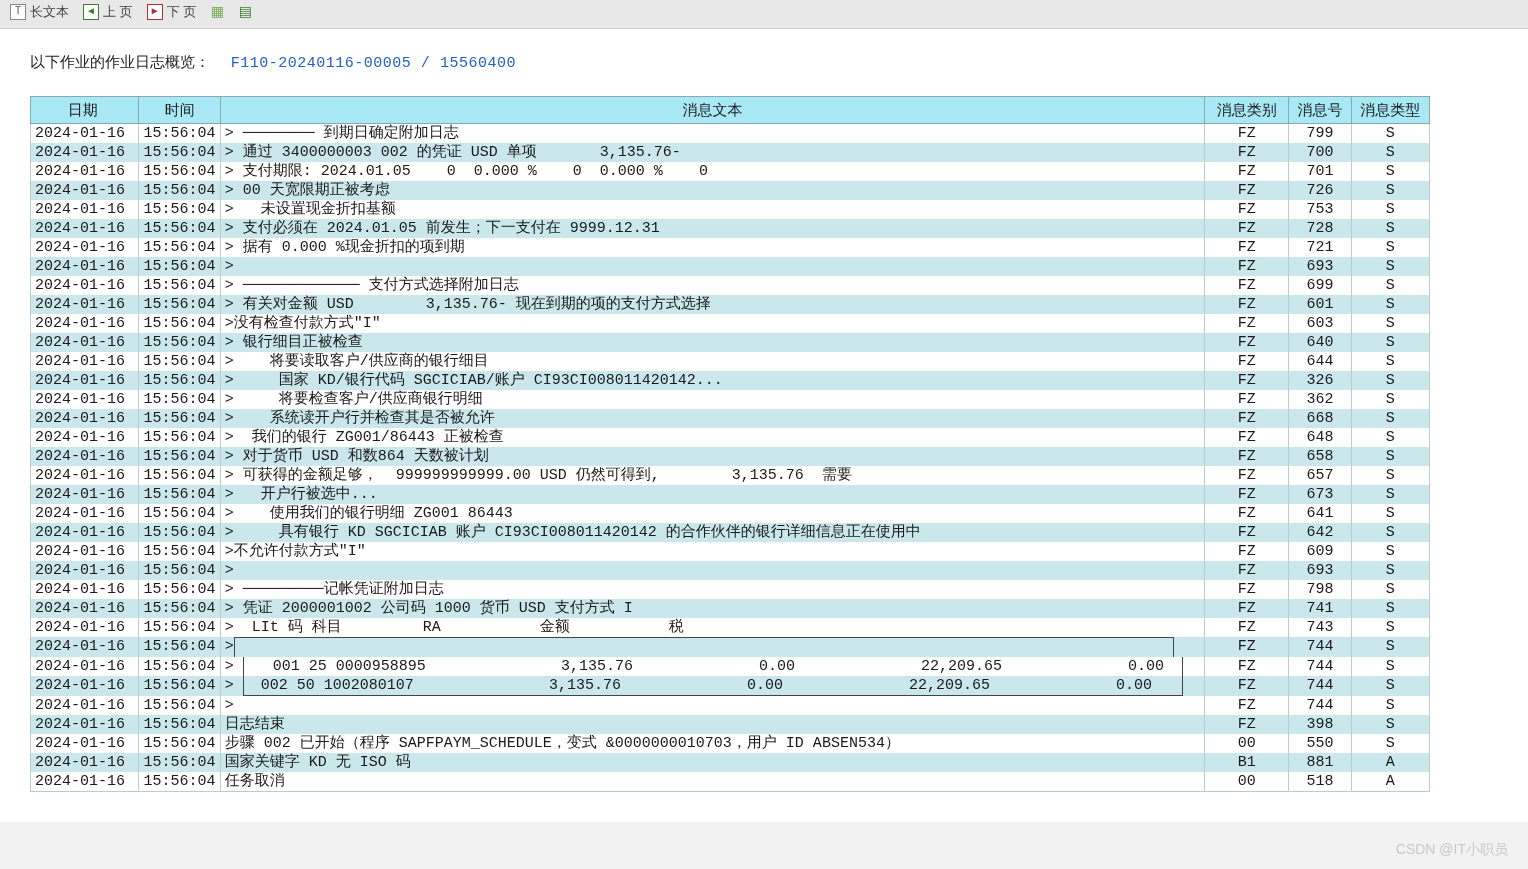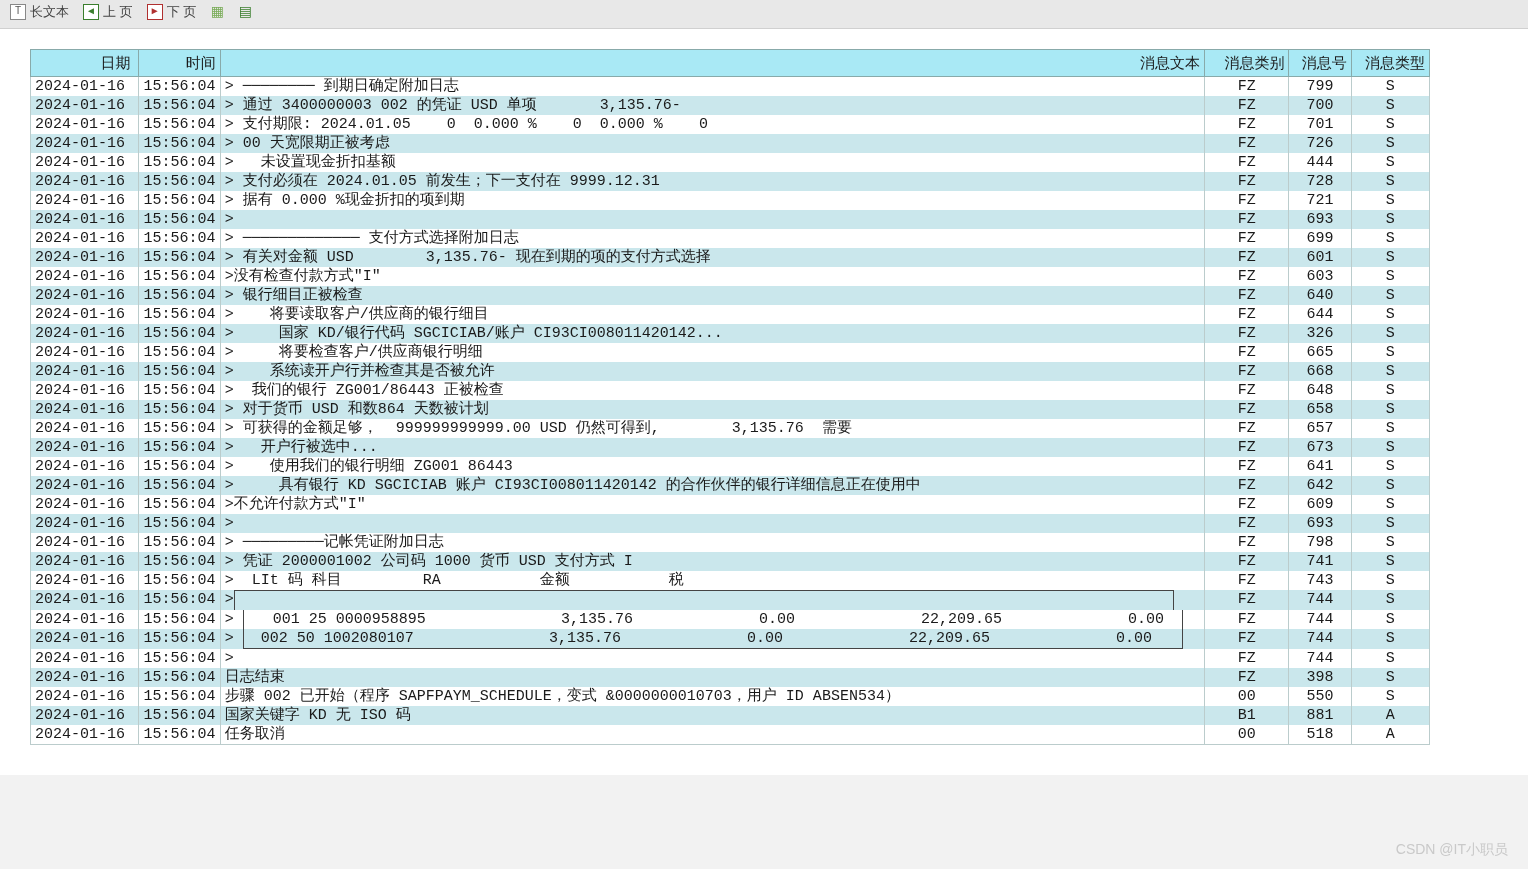--- a/index.html
+++ b/index.html
@@ -60,21 +60,21 @@
   .log-table {
     border-collapse: collapse;
     width: 1400px;
     font-family: Consolas, "Courier New","SimSun", monospace;
     font-size: 15px;
     color: #1a1a1a;
   }
   .log-table th {
     background: #a9e9f5;
     border: 1px solid #8aa;
-    text-align: right;
+    text-align: center;
     padding: 2px 4px;
     font-weight: normal;
     height: 22px;
     position: relative;
     overflow: hidden;
     white-space: nowrap;
   }
   
   .sort-glyph {
     display:inline-block;
@@ -161,20 +161,25 @@
   <span class="tb-item">
     <span class="tb-ico grid">▦</span>
   </span>
   <span class="tb-item">
     <span class="tb-ico grid2">▤</span>
   </span>
 </div>
 
 <div class="page">
 
+  <div class="overview-line">
+    <span>以下作业的作业日志概览：</span>
+    &nbsp;&nbsp;&nbsp;
+    <span class="link">F110-20240116-00005 / 15560400</span>
+  </div>
 
   <table class="log-table">
     <colgroup>
       <col class="c-date">
         <col class="c-time">
         <col class="c-text">
       <col class="c-cat">
         <col class="c-no">
         <col class="c-type">
     </colgroup>
@@ -219,21 +224,21 @@
           <td class="msgtxt">&gt; 00 天宽限期正被考虑</td>
           <td class="center">FZ</td>
           <td class="center">726</td>
           <td class="center">S</td>
         </tr>
         <tr>
           <td>2024-01-16</td>
           <td>15:56:04</td>
           <td class="msgtxt">&gt;   未设置现金折扣基额</td>
           <td class="center">FZ</td>
-          <td class="center">444</td>
+          <td class="center">753</td>
           <td class="center">S</td>
         </tr>
         <tr>
           <td>2024-01-16</td>
           <td>15:56:04</td>
           <td class="msgtxt">&gt; 支付必须在 2024.01.05 前发生；下一支付在 9999.12.31</td>
           <td class="center">FZ</td>
           <td class="center">728</td>
           <td class="center">S</td>
         </tr>
@@ -299,21 +304,21 @@
           <td class="msgtxt">&gt;     国家 KD/银行代码 SGCICIAB/账户 CI93CI008011420142...</td>
           <td class="center">FZ</td>
           <td class="center">326</td>
           <td class="center">S</td>
         </tr>
         <tr>
           <td>2024-01-16</td>
           <td>15:56:04</td>
           <td class="msgtxt">&gt;     将要检查客户/供应商银行明细</td>
           <td class="center">FZ</td>
-          <td class="center">665</td>
+          <td class="center">362</td>
           <td class="center">S</td>
         </tr>
         <tr>
           <td>2024-01-16</td>
           <td>15:56:04</td>
           <td class="msgtxt">&gt;    系统读开户行并检查其是否被允许</td>
           <td class="center">FZ</td>
           <td class="center">668</td>
           <td class="center">S</td>
         </tr>

